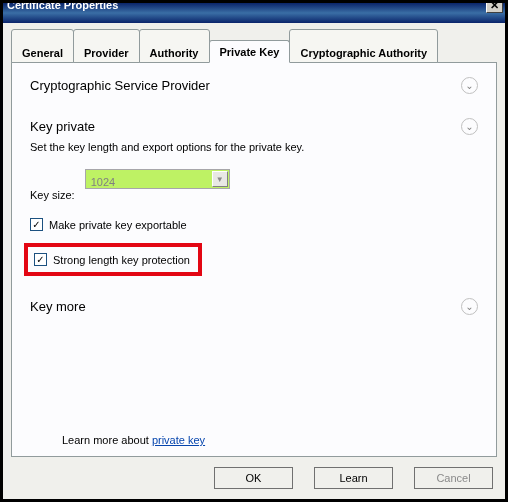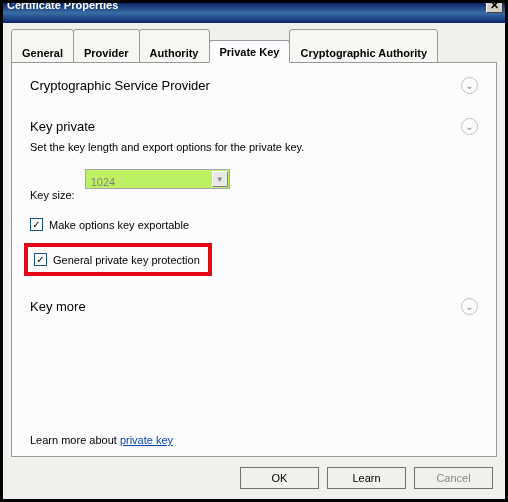--- a/index.html
+++ b/index.html
@@ -131,24 +131,25 @@
     padding: 6px 8px 6px 2px;
     margin: 5px -6px 4px -6px;
     width: fit-content;
   }
   .highlight-box .cbx-row { margin: 0 0 0 4px; }
   .gap20 { height: 18px; }
   .gap-flex { flex: 1; }
   .learn {
     margin-top: auto;
     color: #000;
+    margin-left: 32px;
   }
   .learn a { color: #0645ad; text-decoration: underline; }
   .btnbar {
-    display: flex; justify-content: flex-end; gap: 8px;
+    display: flex; justify-content: flex-end; gap: 21px;
     padding: 10px 4px 2px 4px;
   }
   .btn {
     width: 79px; height: 22px;
     background: #f0f0ec;
     border: 1px solid #707070;
     display: flex; align-items: center; justify-content: center;
     font-size: 11px;
   }
   .btn[disabled] { color: #8a8a8a; }
@@ -198,28 +199,28 @@
       <div class="dropdown">
         <span>1024</span>
         <div class="dd-btn">
             <span>▼</span>
           </div>
       </div>
     </div>
 
     <div class="cbx-row">
       <div class="cbx">✓</div>
-      <span>Make options key exportable</span>
+      <span>Make private key exportable</span>
     </div>
 
 
     <div class="highlight-box">
       <div class="cbx-row">
         <div class="cbx">✓</div>
-        <span>General private key protection</span>
+        <span>Strong length key protection</span>
       </div>
     </div>
 
     <div class="gap20"></div>
 
     <div class="section-row">
       <span class="section-title">Key more</span>
       <div class="chevron">
           <span>⌄</span>
         </div>

